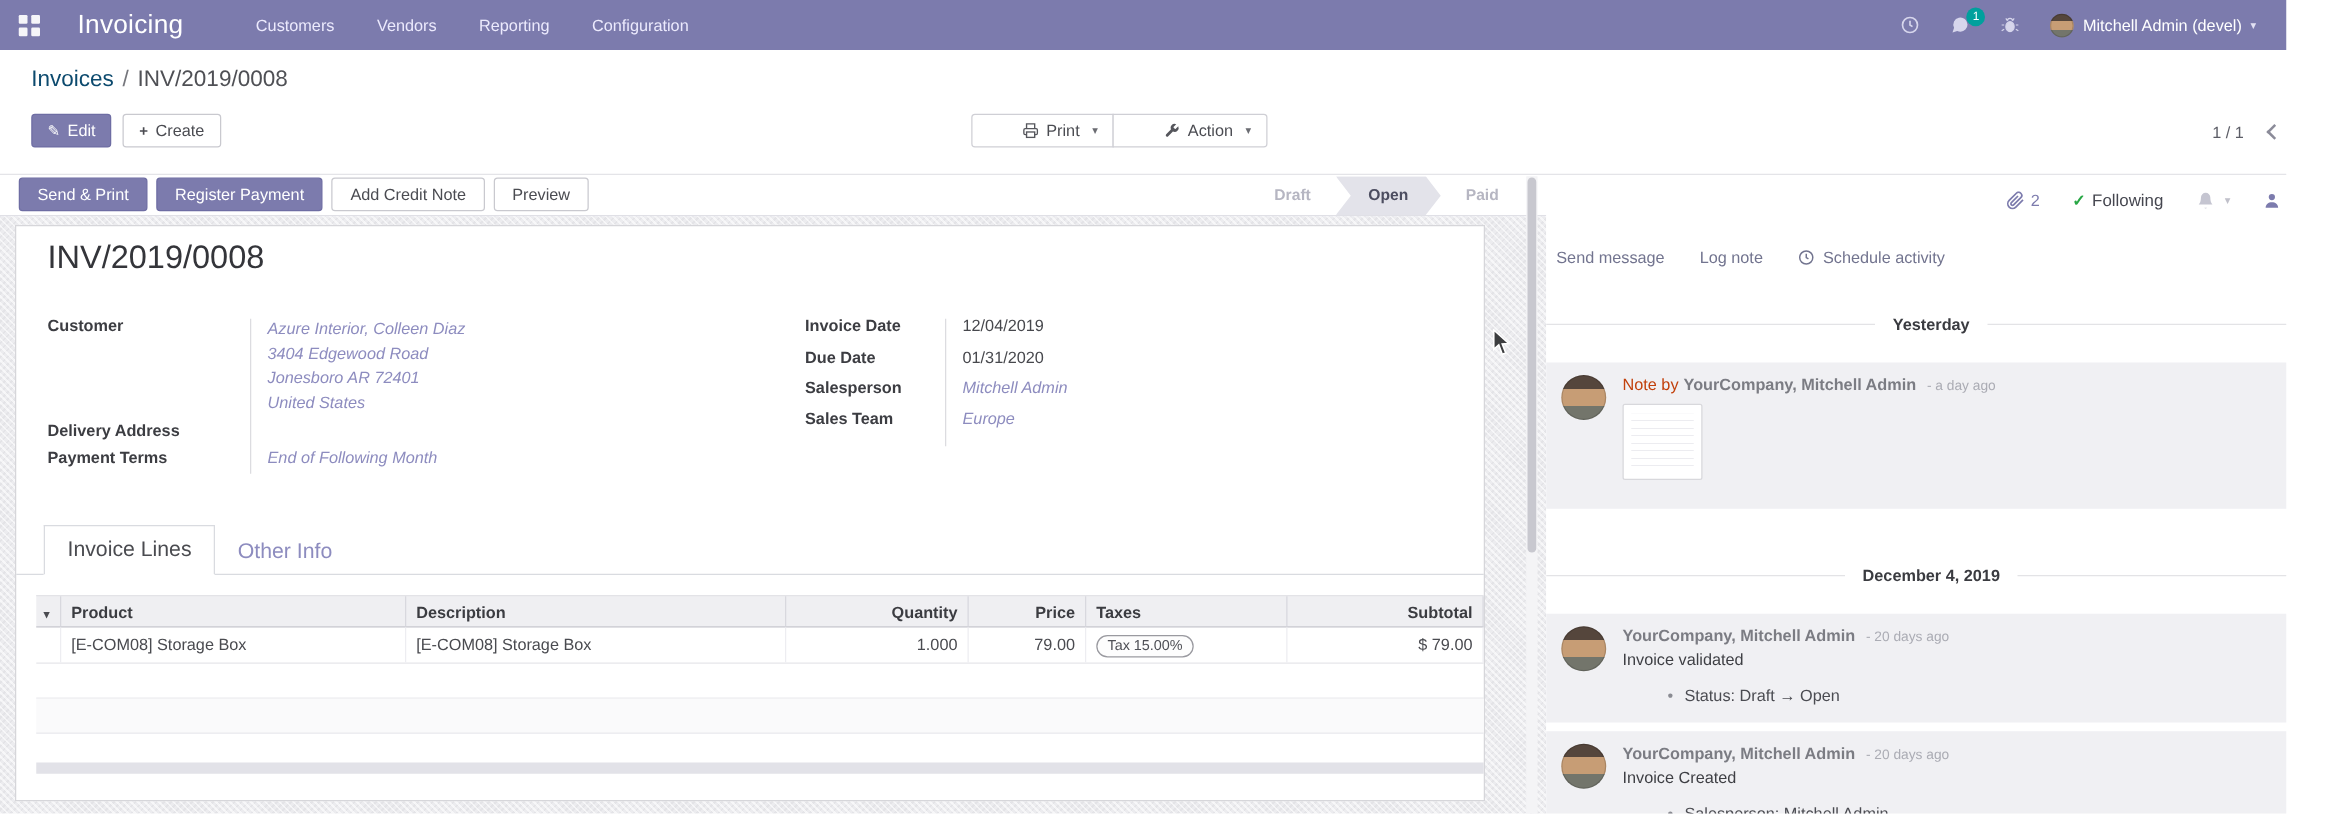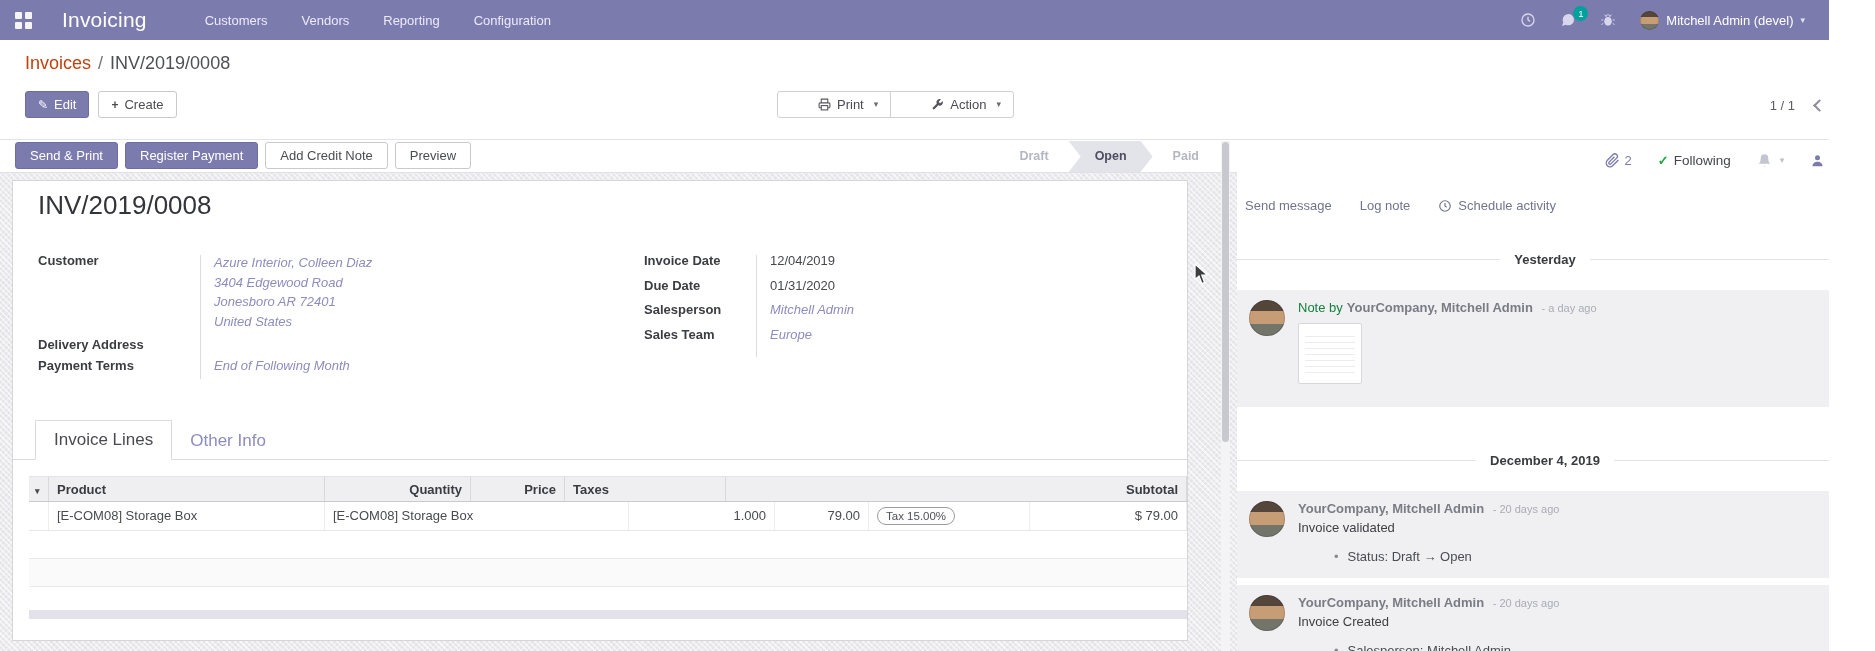--- a/index.html
+++ b/index.html
@@ -22,21 +22,21 @@
   .avatar { border-radius:50%; background:linear-gradient(180deg,#55463c 0%,#55463c 30%,#c79d75 30%,#c79d75 68%,#73756b 68%); box-shadow:inset 0 0 0 1px rgba(0,0,0,.15); }
   .avatar.small { width:19px; height:19px; }
   .avatar.big { width:36px; height:36px; }
   .user-name { font-size:13px; color:#fff; }
   .caret { font-size:9px; line-height:1; }
   .user-menu .caret { color:#e3e2f3; }
 
   
   .control-panel { position:absolute; top:40px; left:0; width:1875px; height:100px; background:#fff; border-bottom:1px solid #e4e4e8; }
   .breadcrumb { position:absolute; left:25px; top:13px; font-size:18px; color:#4f5055; }
-  .breadcrumb .bc-link { color:#c2410c; cursor:pointer; }
+  .breadcrumb .bc-link { color:#0c4a6e; cursor:pointer; }
   .bc-sep { margin:0 7px; color:#75767c; }
   .cp-buttons { position:absolute; left:25px; top:51px; display:flex; gap:9px; }
   .btn { display:inline-flex; align-items:center; gap:6px; font-size:13px; padding:5px 12px; border-radius:3px; border:1px solid transparent; cursor:pointer; background:#fff; color:#4b4c52; }
   .btn-primary { background:#7C7BAD; border-color:#6e6da3; color:#fff; }
   .btn-default { border-color:#c9c9cf; }
   .btn .ic { font-size:12px; line-height:1; }
   .cp-center { position:absolute; left:777px; top:51px; display:flex; }
   .cp-center .btn { border-color:#cfcfd5; border-radius:0;padding-left:40px; }
   .cp-center .btn:first-child { border-radius:3px 0 0 3px; }
   .cp-center .btn:last-child { border-radius:0 3px 3px 0; margin-left:-1px; }
@@ -121,21 +121,21 @@
   .chatter-links .cl { cursor:pointer; display:flex; align-items:center; gap:6px; }
   .chatter-links svg { width:14px; height:14px; }
 
   .divider { position:absolute; left:0; right:22px; display:flex; align-items:center; }
   .divider .dline { flex:1; height:1px; background:#e3e3e6; }
   .divider .dtext { margin:0 14px; font-weight:700; color:#3a3b40; font-size:13px; }
 
   .msg { position:absolute; left:0; right:20px; background:#f0f0f3; padding:10px 12px; display:flex; }
   .msg-content { margin-left:13px; flex:1; }
   .msg-header { font-size:13px; }
-  .mh-prefix { color:#15803d; margin-right:4px; }
+  .mh-prefix { color:#c2410c; margin-right:4px; }
   .mh-author { color:#7b7c83; font-weight:700; }
   .mh-time { color:#abacb4; font-size:11px; margin-left:5px; }
   .msg-body { margin-top:4px; color:#3e3f44; }
   .msg-bullet { margin-top:14px; padding-left:36px; color:#4b4c52; display:flex; gap:9px; }
   .msg-bullet .dot { color:#8a8b92; }
   .attach-thumb { margin-top:8px; width:64px; height:61px; background:#fff; border:1px solid #d8d8dc; border-radius:2px; padding:7px 6px; cursor:pointer; }
   .attach-thumb .lines-fill { width:100%; height:100%; background:repeating-linear-gradient(180deg, transparent 0 5px, #ececf0 5px 6px); }
 
   .chatter-scroll { position:absolute; right:0; top:0; width:9px; height:100%; background:#ededf0; }
   .chatter-scroll .thumb { position:absolute; left:1px; top:355px; width:7px; height:95px; background:#c6c6cd; border-radius:4px; cursor:pointer; }
@@ -291,20 +291,21 @@
 
     <div class="tabs">
       <span class="tab active">Invoice Lines</span>
       <span class="tab inactive">Other Info</span>
     </div>
 
     <div class="lines">
       <div class="trow thead">
         <div class="cell c0"><span class="sort-caret">▾</span></div>
         <div class="cell c1">Product</div>
+        <div class="cell c2">Description</div>
         <div class="cell c3">Quantity</div>
         <div class="cell c4">Price</div>
         <div class="cell c5">Taxes</div>
         <div class="cell c6">Subtotal</div>
       </div>
       <div class="trow tbody-row">
         <div class="cell c0"></div>
         <div class="cell c1">[E-COM08] Storage Box</div>
         <div class="cell c2">[E-COM08] Storage Box</div>
         <div class="cell c3">1.000</div>

